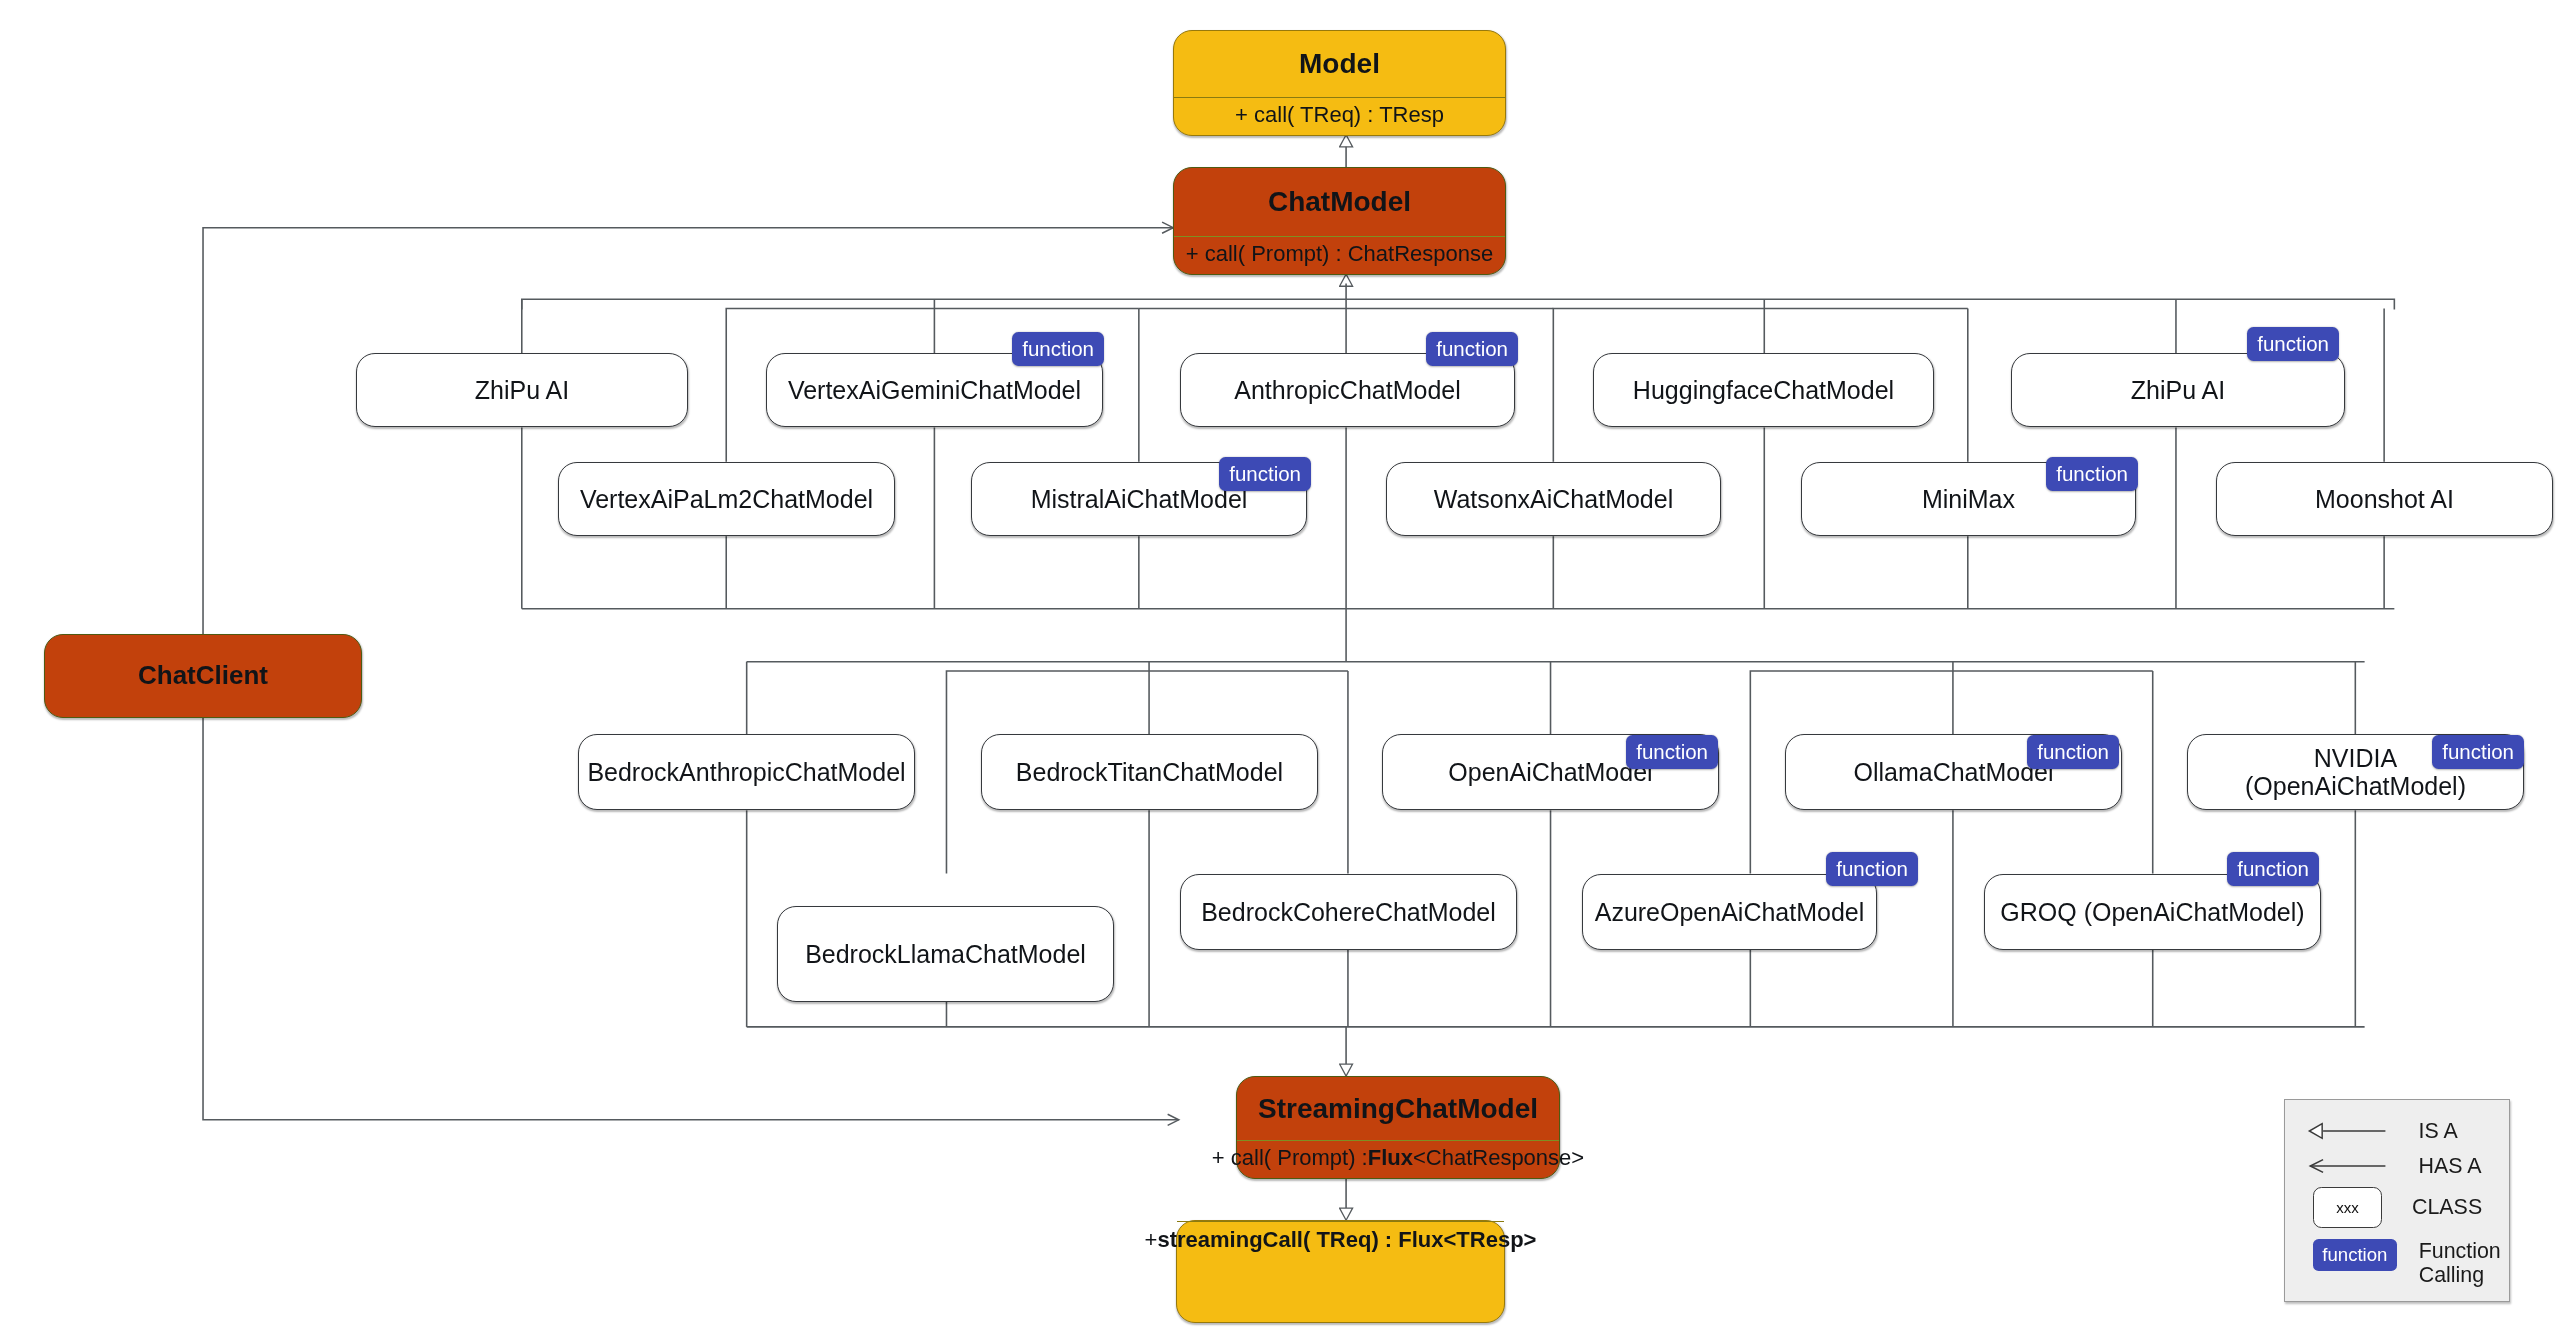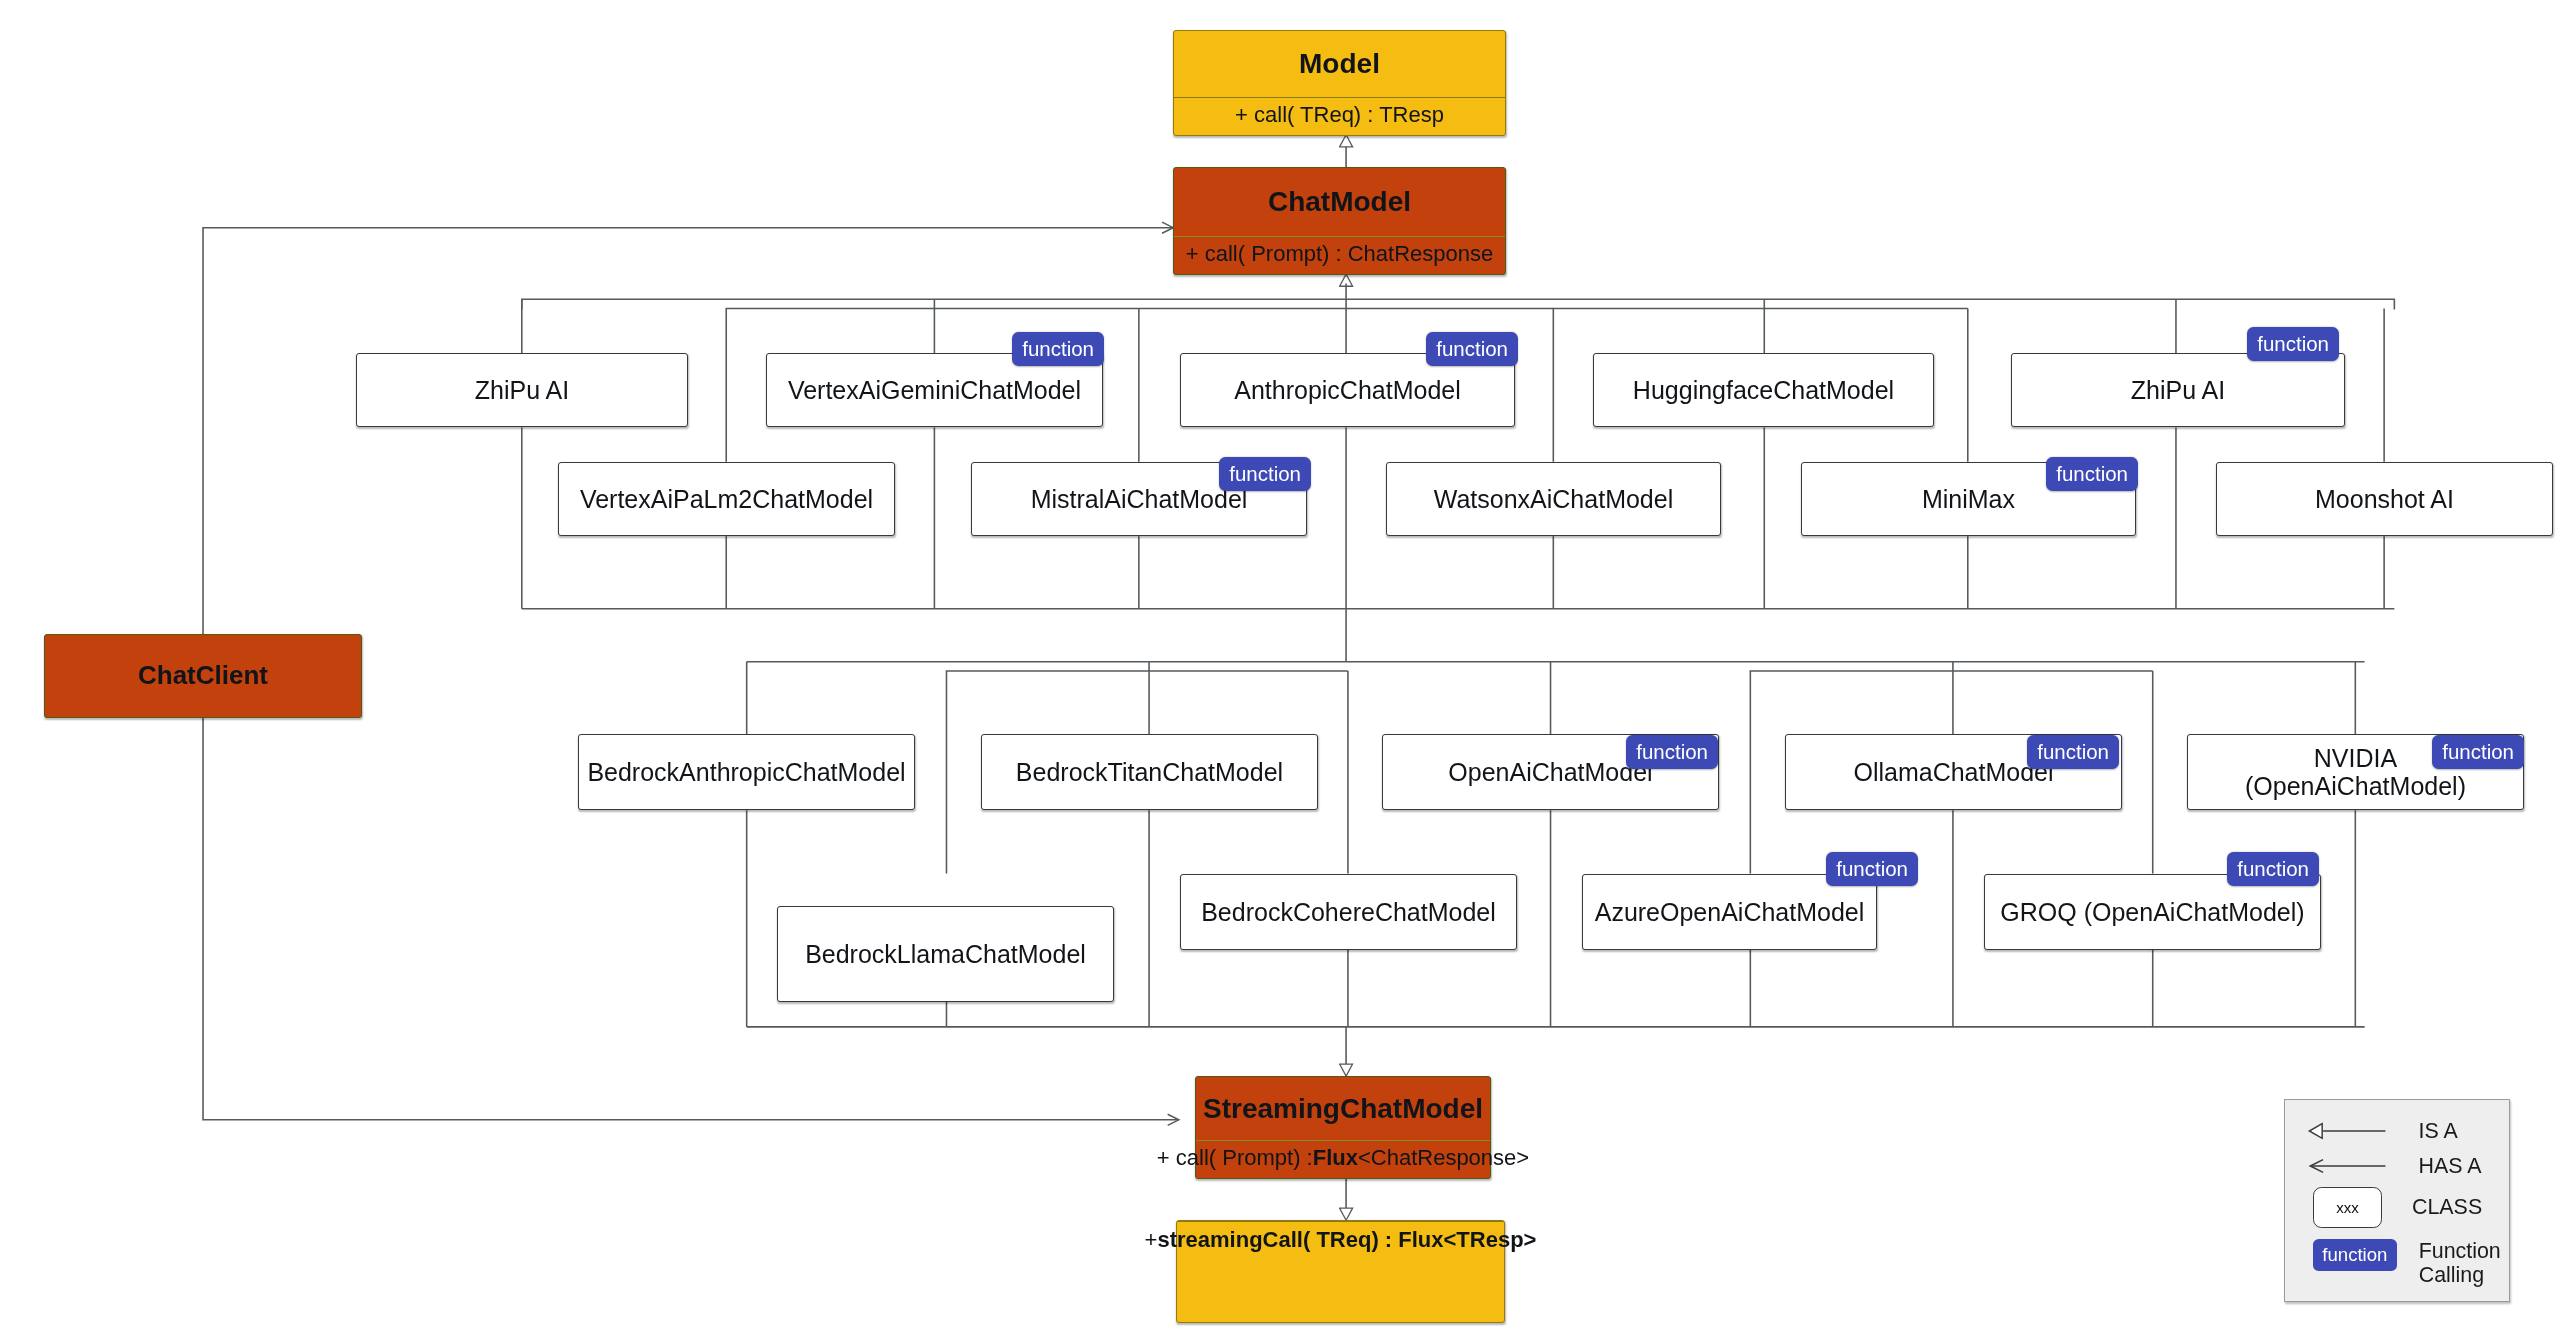--- a/index.html
+++ b/index.html
@@ -10,21 +10,21 @@
     -webkit-font-smoothing:antialiased;
   }
   #stage{position:absolute;left:0;top:0;width:2576px;height:1341px;}
   svg.wires{position:absolute;left:0;top:0;width:2576px;height:1341px;pointer-events:none;}
 
   
   .node{
     position:absolute;
     box-sizing:border-box;
     border:1.5px solid #36393d;
-    border-radius:3px;
+    border-radius:19px;
     display:flex;flex-direction:column;
     background:#ffffff;
     box-shadow:0.9px 1.9px 1.9px rgba(0,0,0,.28);
     z-index:5;
   }
   .node .title{
     flex:1;
     display:flex;align-items:center;justify-content:center;
     font-size:25px;color:#111418;text-align:center;
     padding:0 13px;line-height:1.12;
@@ -261,21 +261,21 @@
   <div class="node plain" style="left:1582px;top:874px;width:295px;height:76px;">
     <div class="title">AzureOpenAiChatModel</div>
   </div>
   <div class="fn-badge" style="left:1826px;top:852px;">function</div>
 
   <div class="node plain" style="left:1984px;top:874px;width:337px;height:76px;">
     <div class="title">GROQ (OpenAiChatModel)</div>
   </div>
   <div class="fn-badge" style="left:2227px;top:852px;">function</div>
 
-  <div class="node iface green" style="left:1195px;top:1076px;width:296px;height:103px;">
+  <div class="node iface green" style="left:1236px;top:1076px;width:324px;height:103px;">
     <div class="title">StreamingChatModel</div>
     <div class="compartment">
       <span>+ call( Prompt) : </span>
         <b>Flux</b>
         <span>&lt;ChatResponse&gt;</span>
     </div>
   </div>
 
   <div class="node iface yellow" style="left:1176px;top:1220px;width:329px;height:103px;">
     <div class="compartment">

